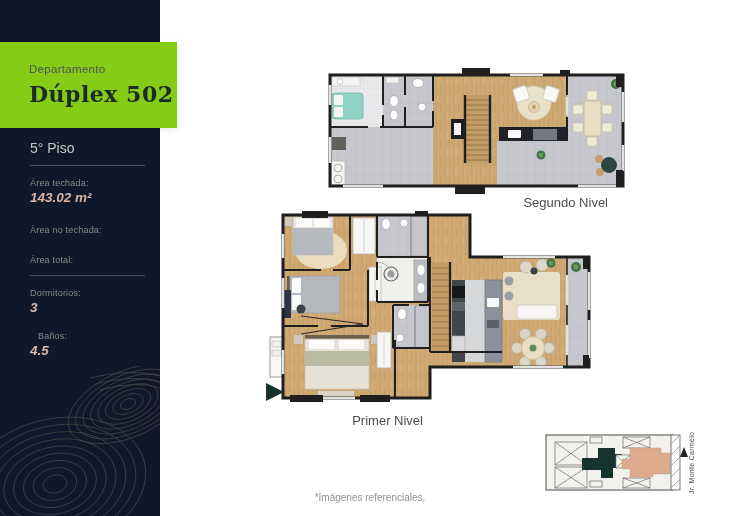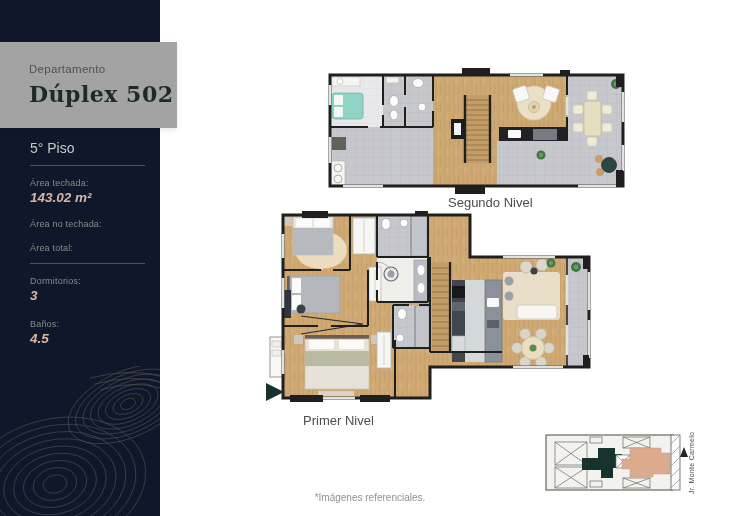--- a/index.html
+++ b/index.html
@@ -4,38 +4,38 @@
 <style>
   html,body{margin:0;padding:0;background:#ffffff;}
   .page{
     position:relative;width:730px;height:516px;overflow:hidden;
     background:#ffffff;font-family:"Liberation Sans",sans-serif;
   }
   
   .sidebar{position:absolute;left:0;top:0;width:160px;height:516px;background:#0f172a;}
   .contours{position:absolute;left:0;bottom:0;width:160px;height:150px;}
   .title-card{
-    position:absolute;left:0;top:42px;width:177px;height:86px;background:#a3a3a3;
+    position:absolute;left:0;top:42px;width:177px;height:86px;background:#84cc16;
     box-shadow:0 2px 6px rgba(0,0,0,.10);box-sizing:border-box;padding:21px 0 0 29px;z-index:3;
   }
   .title-card .category{font-size:11.5px;color:#4c5250;letter-spacing:.3px;}
   .title-card .unit{
     margin-top:6px;font-family:"DejaVu Serif",serif;font-weight:700;
     font-size:22px;color:#1c2b27;letter-spacing:.5px;
   }
   .sidebar-content{position:absolute;left:30px;top:140px;width:118px;z-index:2;}
   .floor{font-size:14px;color:#c2ccc8;}
   .divider{border:none;border-top:1px solid rgba(197,207,203,.32);margin:9px 0 0 0;width:115px;}
   .stat-label{font-size:9px;color:#7e908b;letter-spacing:.2px;}
   .stat-value{font-size:13.5px;font-weight:bold;color:#d9b6a3;margin-top:2px;font-style:italic;}
   .stat-value.big{font-size:15.5px;}
-  .mt12{margin-top:12px;} .mt14{margin-top:14px;} .mt10{margin-top:10px;} .mt16{margin-top:16px;}
+  .mt12{margin-top:12px;} .mt14{margin-top:20px;} .mt10{margin-top:10px;} .mt16{margin-top:16px;margin-left:8px;}
   
   .plan{position:absolute;}
-  .plan-label{position:absolute;font-size:13px;color:#494f4d;text-align:left;}
+  .plan-label{position:absolute;font-size:13px;color:#494f4d;text-align:right;}
   .disclaimer{position:absolute;left:290px;top:492px;width:160px;text-align:center;font-size:10px;color:#8f918f;}
   .street-label{
     position:absolute;left:688px;top:436px;height:58px;width:12px;
     writing-mode:vertical-rl;transform:rotate(180deg);
     font-size:7px;color:#4a4a4a;letter-spacing:.3px;white-space:nowrap;
   }
 </style>
 </head>
 <body>
 

